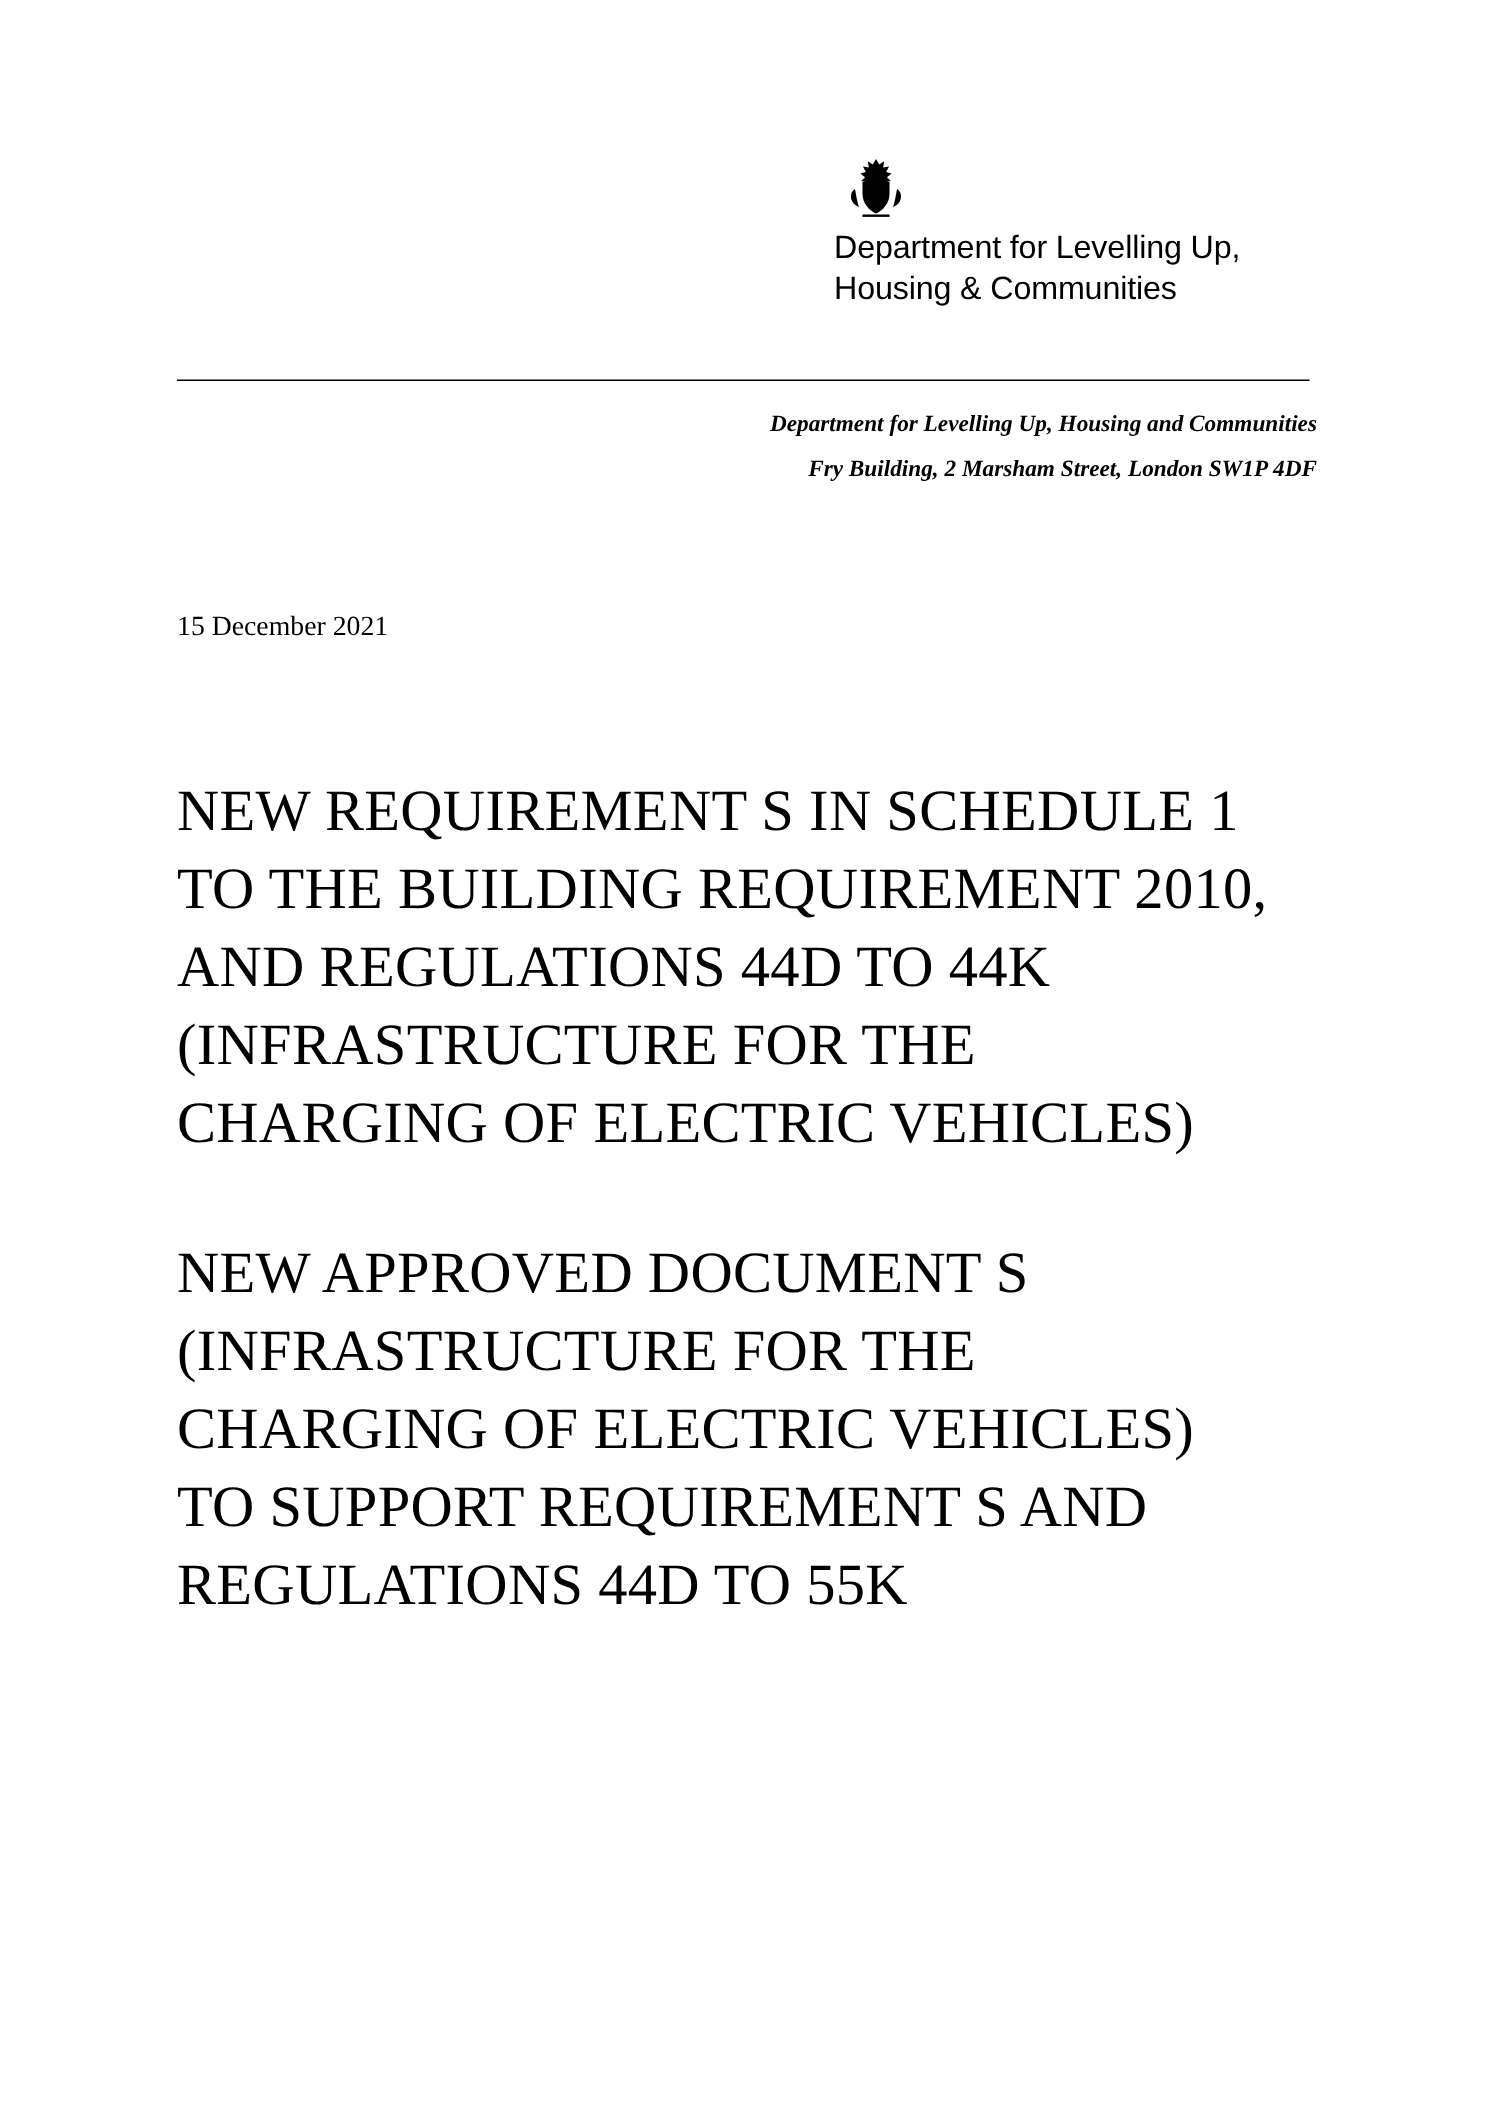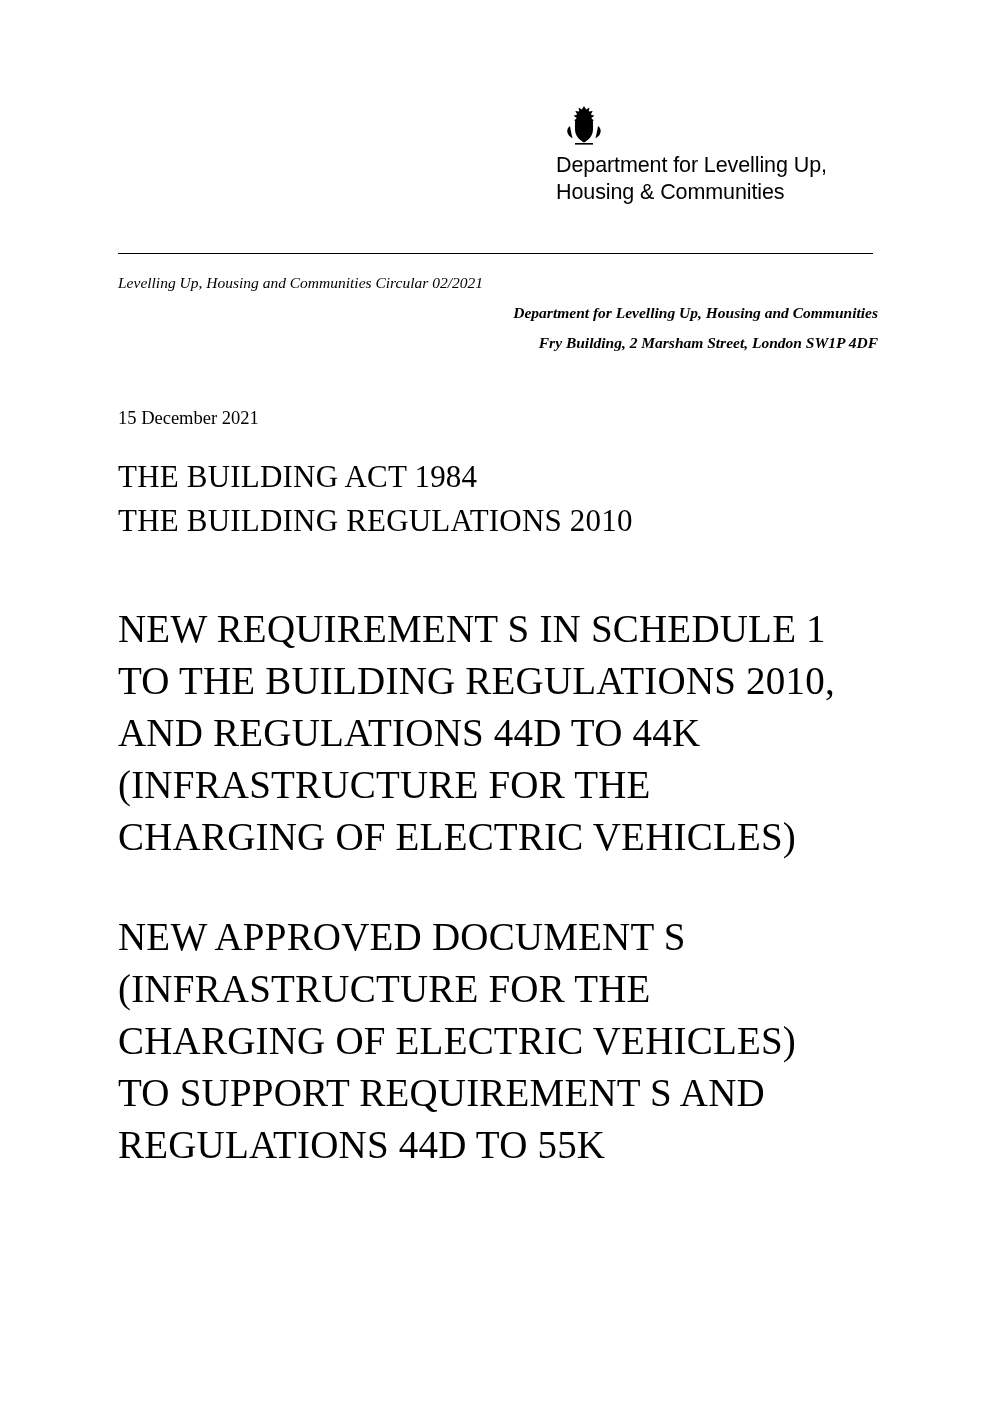--- a/index.html
+++ b/index.html
@@ -123,38 +123,33 @@
         <path d="M13 39 h18 v1.6 h-18z"></path>
       </g>
     </svg>
     <div class="dept-name">Department for Levelling Up,
 Housing &amp; Communities</div>
   </div>
 
   <div class="rule"></div>
 
   <div class="ident">
-    <div class="ident-line">Levelling Up, Housing and Communities Circular 02/2021</div>
     <div class="ident-line bold">Department for Levelling Up, Housing and Communities</div>
     <div class="ident-line bold">Fry Building, 2 Marsham Street, London SW1P 4DF</div>
   </div>
 
   <div class="doc-date">15 December 2021</div>
 
   <div class="titles">
-    <div class="title-block">
-      <p class="title-l1">THE BUILDING ACT 1984</p>
-      <p class="title-l1">THE BUILDING REGULATIONS 2010</p>
-    </div>
 
     <div class="gap-a"></div>
 
     <div class="title-block">
       <p class="title-l2">NEW REQUIREMENT S IN SCHEDULE 1</p>
-      <p class="title-l2">TO THE BUILDING REGULATIONS 2010,</p>
+      <p class="title-l2">TO THE BUILDING REQUIREMENT 2010,</p>
       <p class="title-l2">AND REGULATIONS 44D TO 44K</p>
       <p class="title-l2">(INFRASTRUCTURE FOR THE</p>
       <p class="title-l2">CHARGING OF ELECTRIC VEHICLES)</p>
     </div>
 
     <div class="gap-b"></div>
 
     <div class="title-block">
       <p class="title-l2">NEW APPROVED DOCUMENT S</p>
       <p class="title-l2">(INFRASTRUCTURE FOR THE</p>

